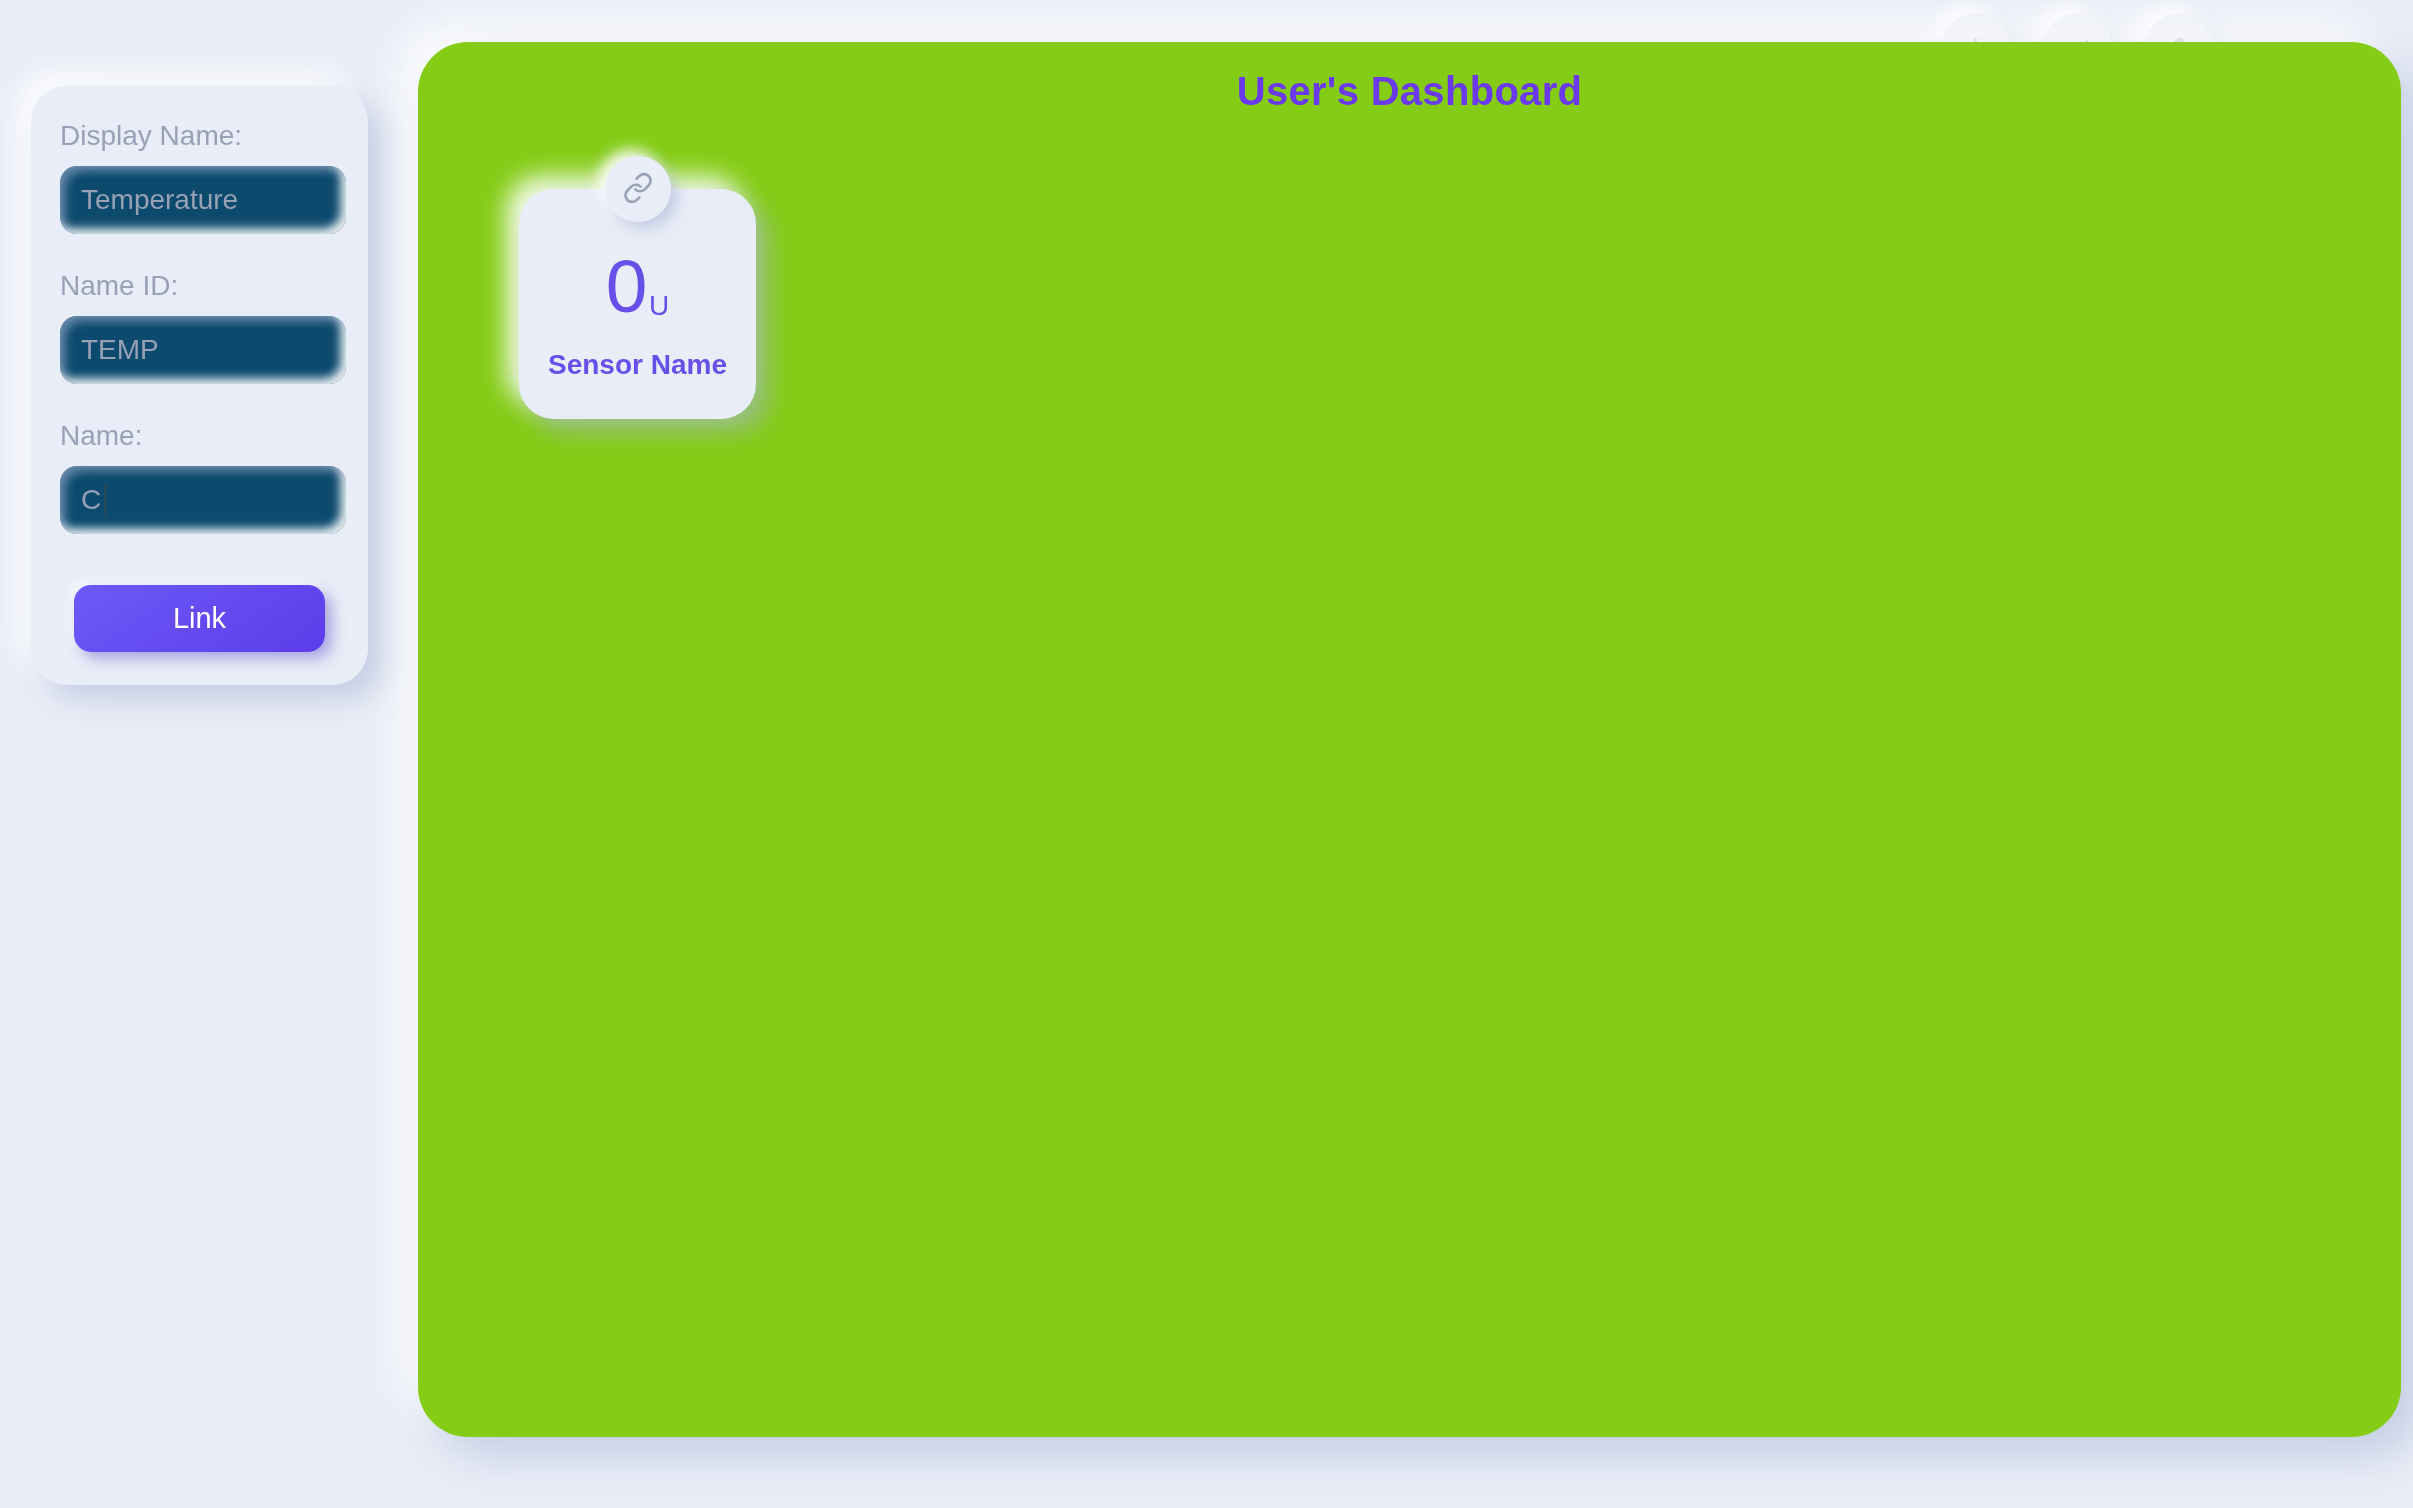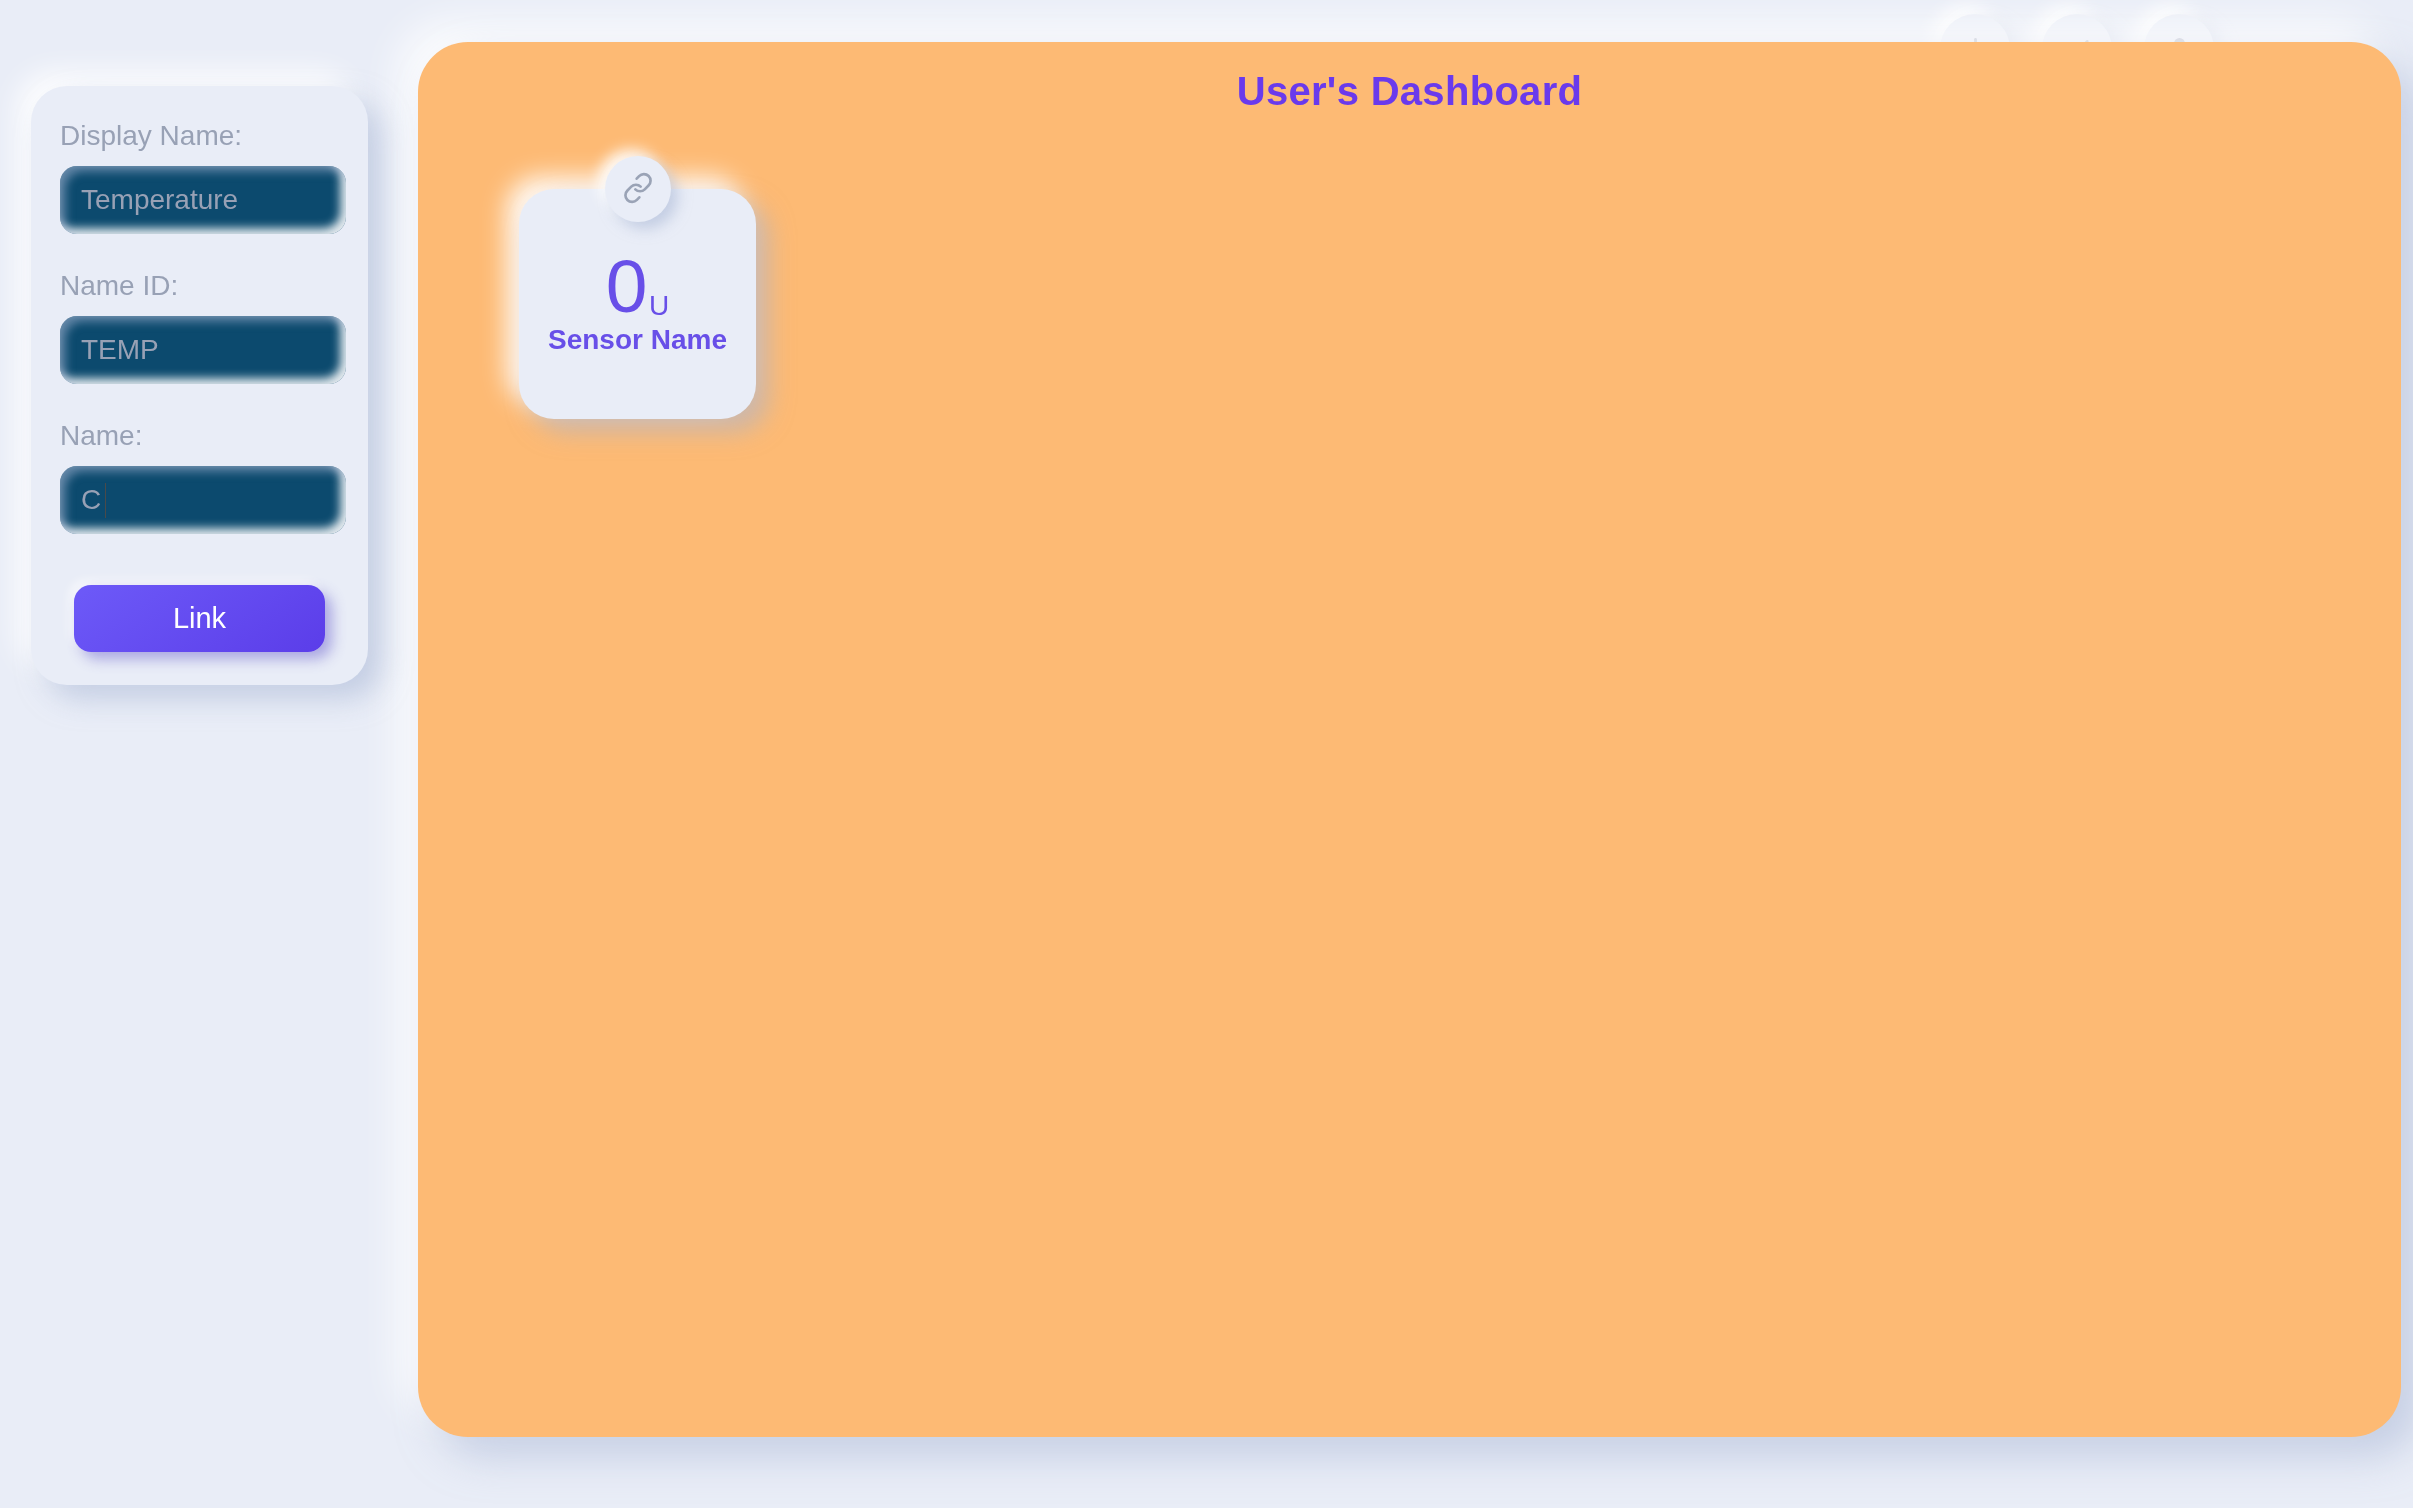--- a/index.html
+++ b/index.html
@@ -19,21 +19,21 @@
       cursor:pointer;
     }
     .circle-btn svg{ width:31px; height:31px; }
 
     
     .dashboard{
       position:absolute;
       top:42px; left:418px;
       width:1983px; height:1395px;
       border-radius:50px;
-      background:#fdba74;
+      background:#84cc16;
       box-shadow: 19.6px 19.6px 39px rgba(166,180,212,.5),
                  -19.6px -19.6px 39px rgba(255,255,255,.85);
     }
     .dashboard-title{
       text-align:center;
       margin-top:26.5px;
       font-size:40px;
       font-weight:600;
       color:#6a3aec;
       letter-spacing:0.3px;
@@ -57,21 +57,21 @@
                  -7px -7px 14px rgba(255,255,255,.9);
       display:flex; align-items:center; justify-content:center;
     }
     .link-badge svg{ width:32px; height:32px; }
     .reading{
       margin-top:60px;
       display:flex; align-items:flex-end;
     }
     .reading-value{ font-size:75px; line-height:1; font-weight:500; color:#684fe8; }
     .reading-unit { font-size:28px;  line-height:1.3; font-weight:500; color:#684fe8; margin-left:1.4px; }
-    .sensor-name  { font-size:28px;  font-weight:600; color:#684fe8; }
+    .sensor-name  { margin-top:25px; font-size:28px;  font-weight:600; color:#684fe8; }
 
     
     .form-panel{
       position:absolute; top:86px; left:31px;
       width:337px; border-radius:36px;
       background:#e9edf7;
       padding:34px 29px 33px;
       box-shadow: 14px 14px 28px rgba(166,180,212,.55),
                  -14px -14px 28px rgba(255,255,255,.9);
     }

